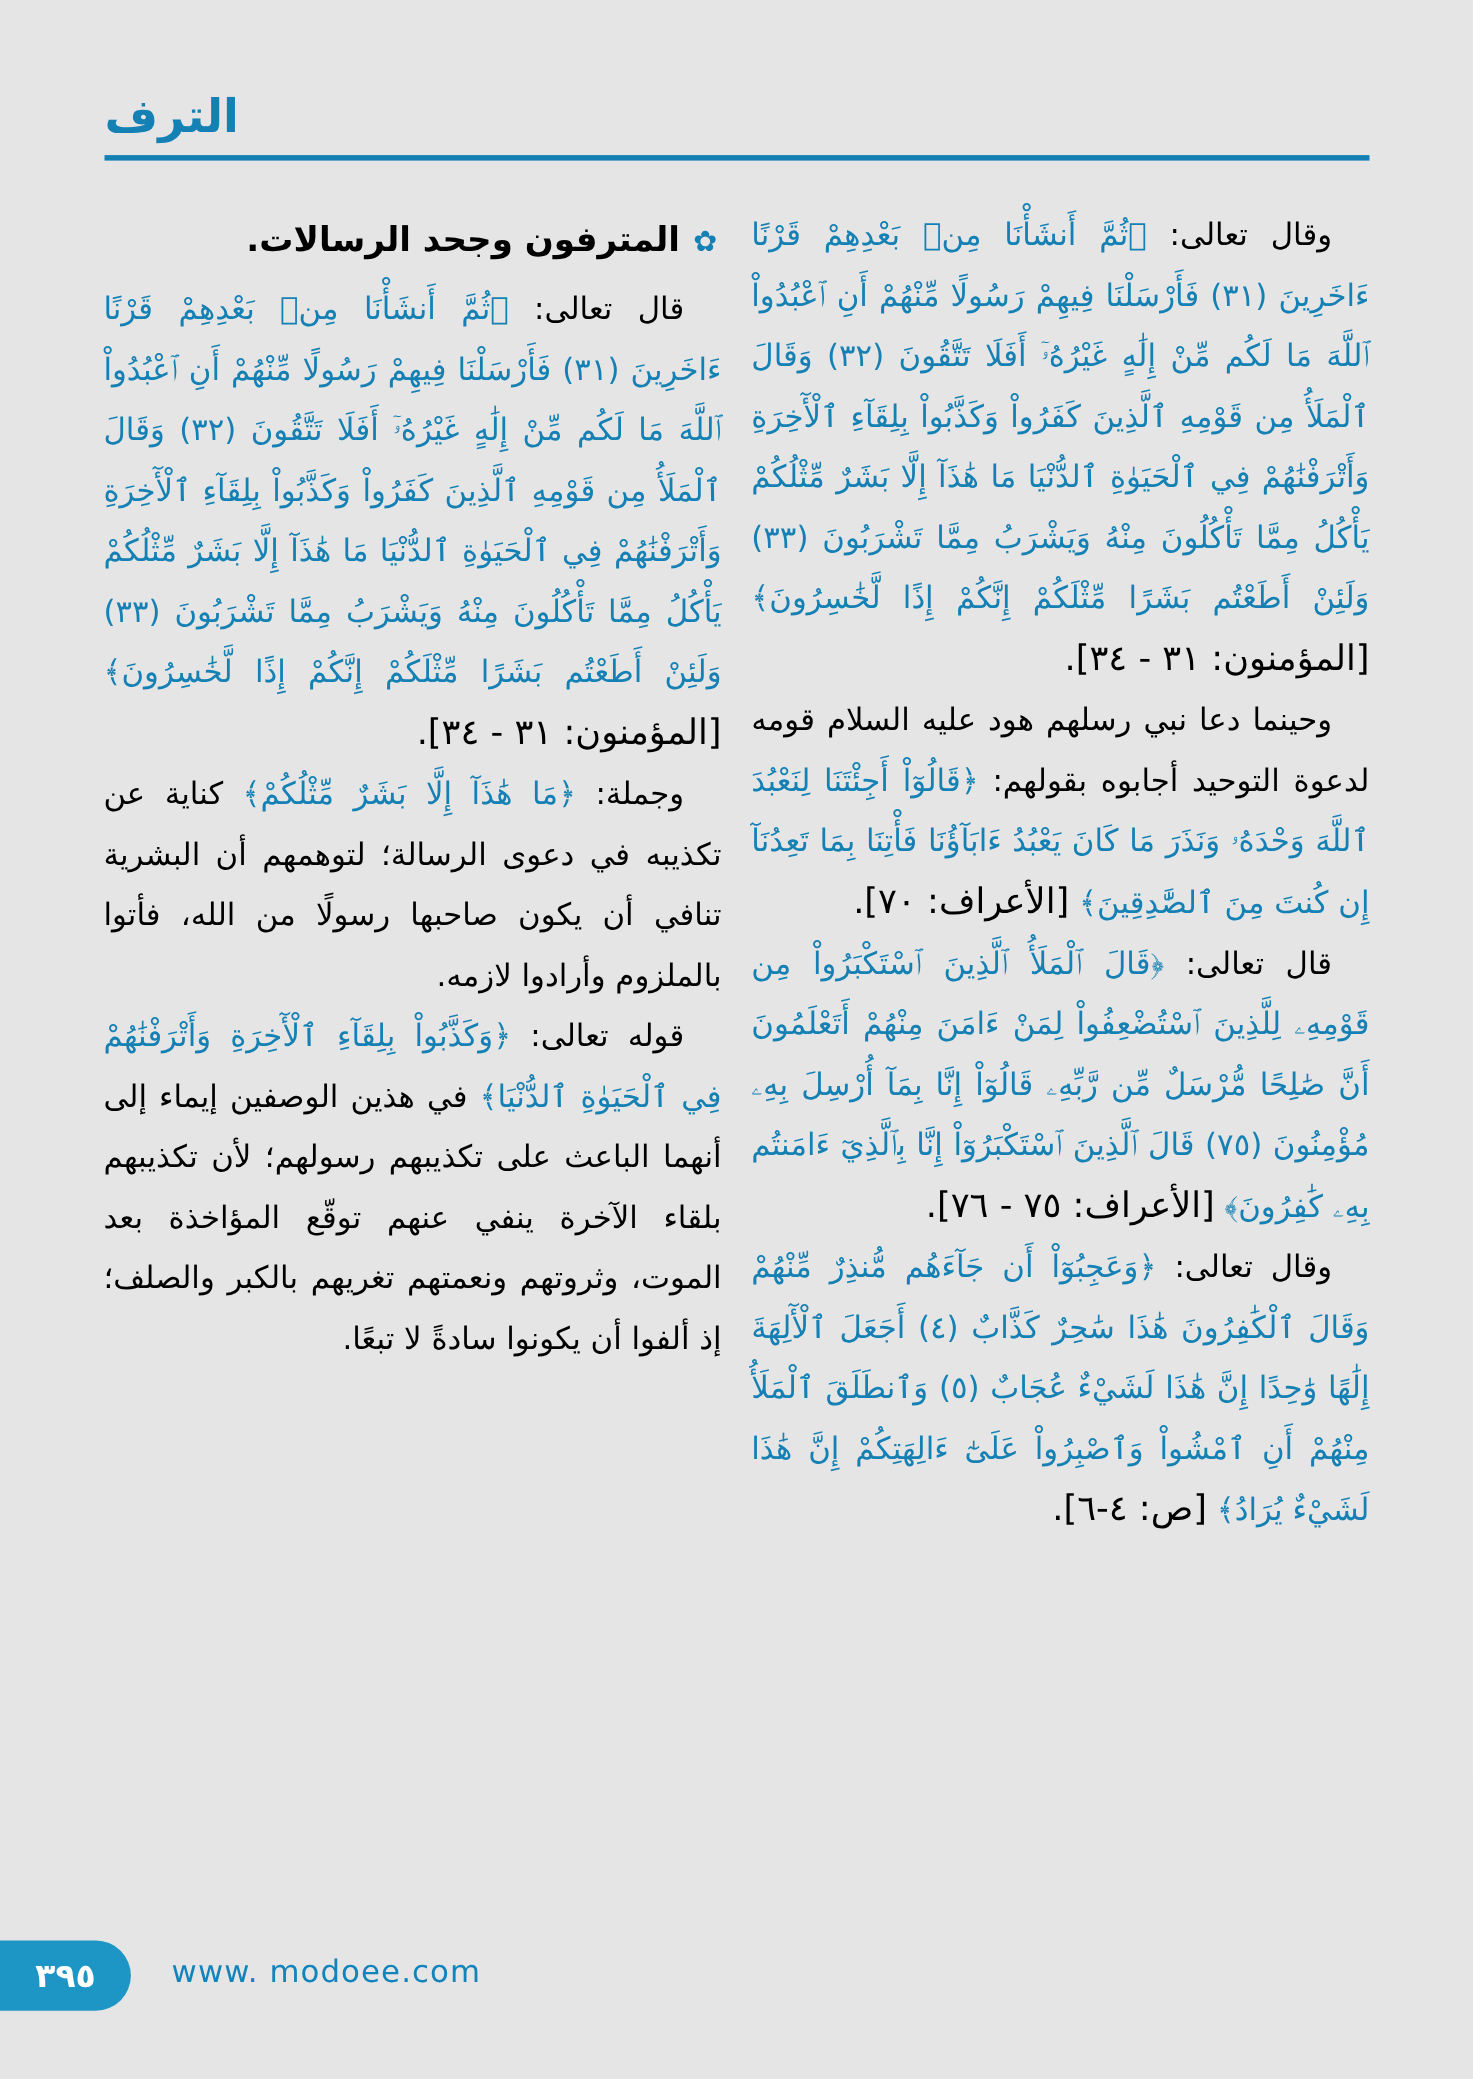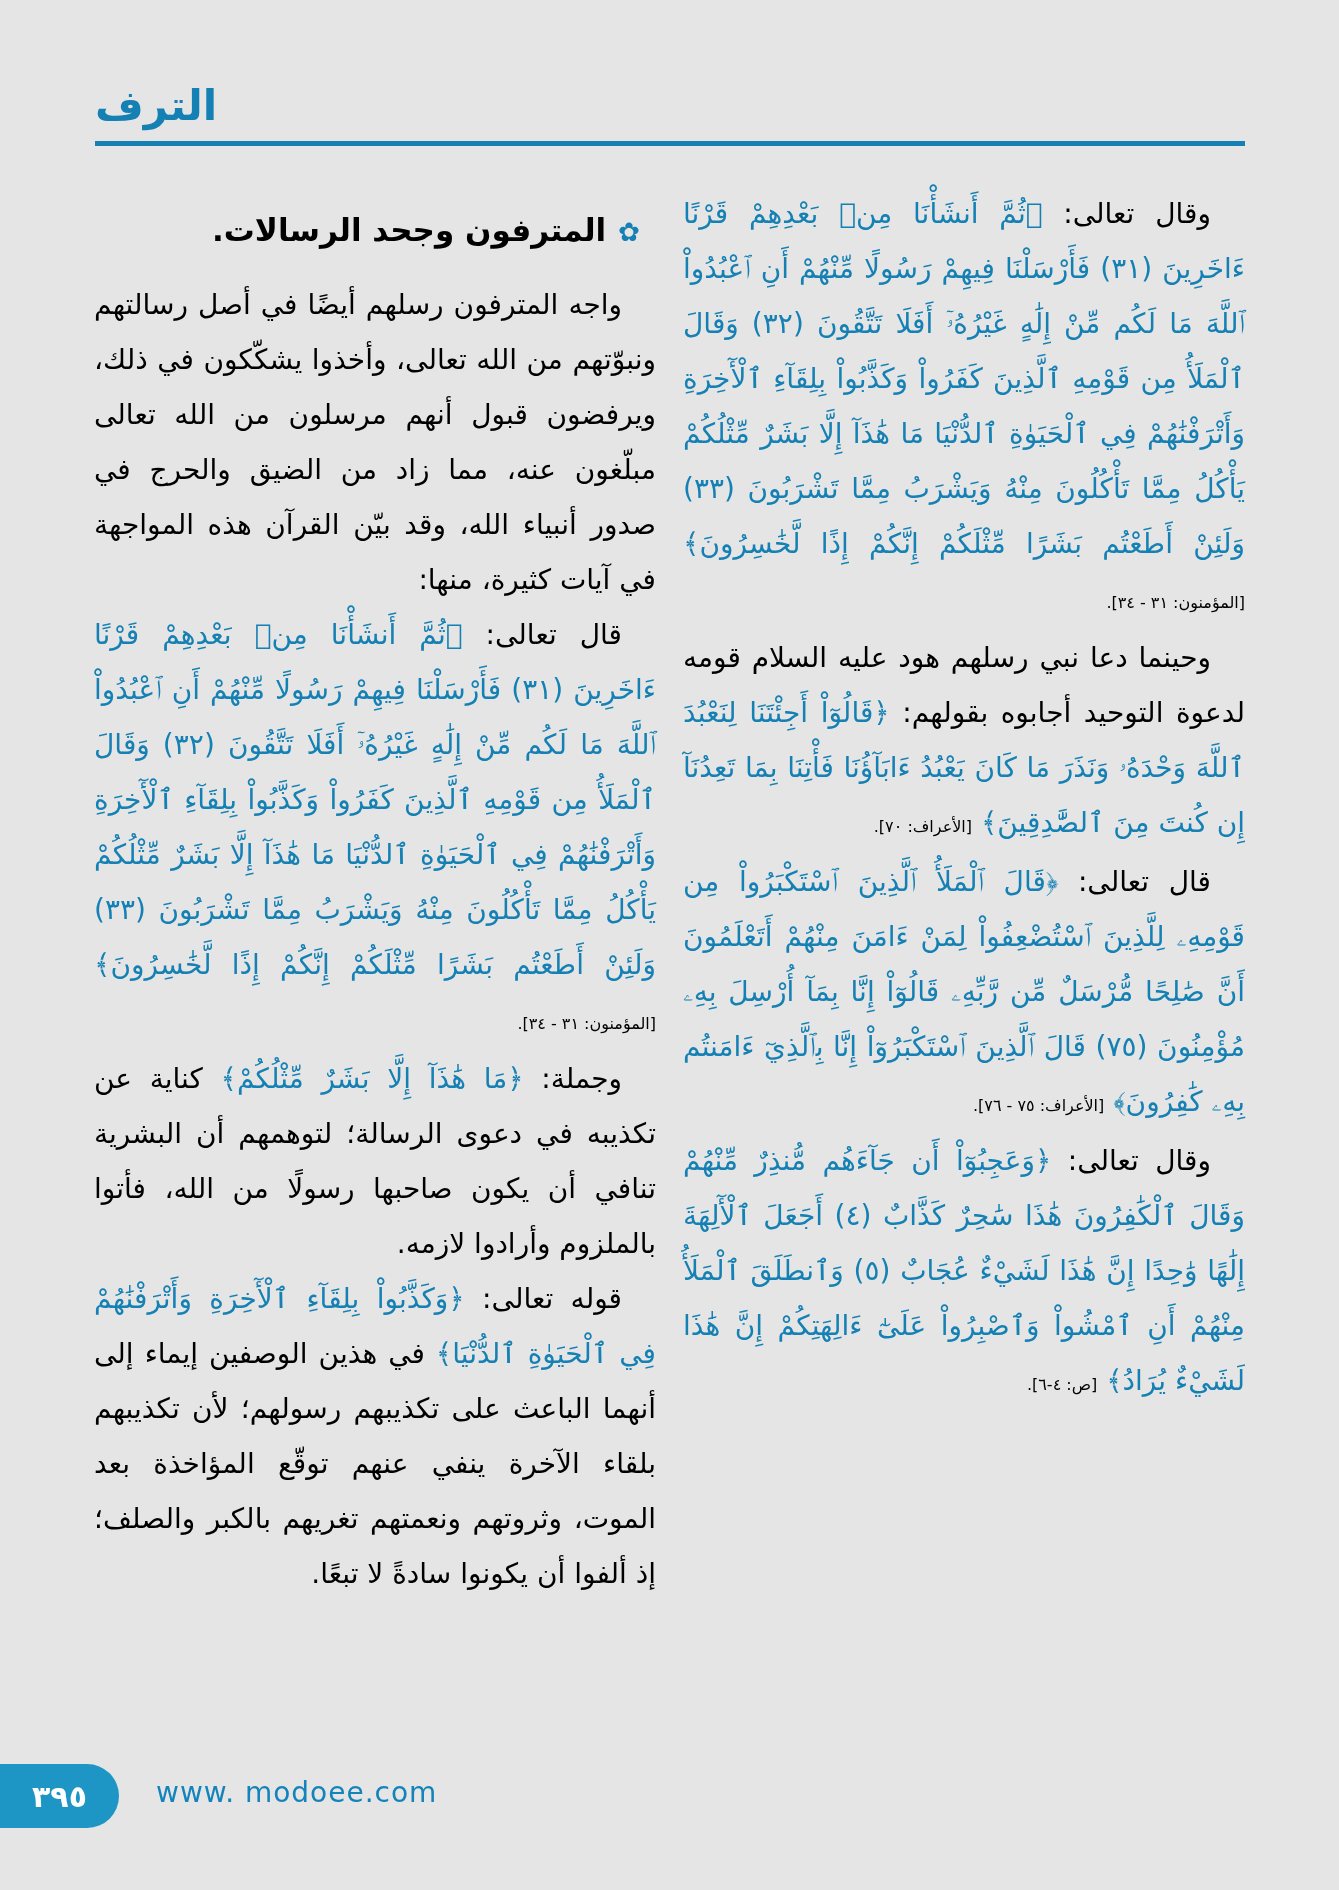--- a/index.html
+++ b/index.html
@@ -21,27 +21,27 @@
   .content{
     position:absolute;top:186px;right:94px;width:1151px;
     display:flex;gap:27px;direction:rtl;
   }
   .col{width:562px;}
   p.para{
     margin:0;font-size:28px;line-height:55px;color:#000;
     text-align:justify;text-indent:34px;direction:rtl;
   }
   p.heading{
-    margin:16px;font-size:31px;line-height:57px;font-weight:700;color:#000;
+    margin:4px;font-size:31px;line-height:57px;font-weight:700;color:#000;
     direction:rtl;text-indent:0;
   }
   .ornament{color:var(--accent,#1580b4);font-size:26px;margin-inline-end:12px;}
   span.text{color:#000;}
   span.quran{color:var(--accent,#1580b4);}
-  span.citation{color:#000;font-size:16px;}
+  span.citation{color:#000;font-size:32px;}
 
   
   .page-badge{
     position:absolute;left:0;top:1764px;width:119px;height:64px;
     background:var(--badge,#1d96c6);border-radius:0 32px 32px 0;
     display:flex;align-items:center;justify-content:center;
   }
   .page-badge span{color:#ffffff;font-size:30px;font-weight:700;}
   .site-link{
     position:absolute;left:156px;top:1776px;
@@ -60,21 +60,20 @@
 
   <main class="content">
     <section class="col">
         <p class="para"><span class="text">وقال تعالى: </span><span class="quran">﴿ثُمَّ أَنشَأْنَا مِنۢ بَعْدِهِمْ قَرْنًا ءَاخَرِينَ (٣١) فَأَرْسَلْنَا فِيهِمْ رَسُولًا مِّنْهُمْ أَنِ ٱعْبُدُواْ ٱللَّهَ مَا لَكُم مِّنْ إِلَٰهٍ غَيْرُهُۥٓ أَفَلَا تَتَّقُونَ (٣٢) وَقَالَ ٱلْمَلَأُ مِن قَوْمِهِ ٱلَّذِينَ كَفَرُواْ وَكَذَّبُواْ بِلِقَآءِ ٱلْأٓخِرَةِ وَأَتْرَفْنَٰهُمْ فِي ٱلْحَيَوٰةِ ٱلدُّنْيَا مَا هَٰذَآ إِلَّا بَشَرٌ مِّثْلُكُمْ يَأْكُلُ مِمَّا تَأْكُلُونَ مِنْهُ وَيَشْرَبُ مِمَّا تَشْرَبُونَ (٣٣) وَلَئِنْ أَطَعْتُم بَشَرًا مِّثْلَكُمْ إِنَّكُمْ إِذًا لَّخَٰسِرُونَ﴾ </span><span class="citation">[المؤمنون: ٣١ - ٣٤].</span></p>
         <p class="para"><span class="text">وحينما دعا نبي رسلهم هود عليه السلام قومه لدعوة التوحيد أجابوه بقولهم: </span><span class="quran">﴿قَالُوٓاْ أَجِئْتَنَا لِنَعْبُدَ ٱللَّهَ وَحْدَهُۥ وَنَذَرَ مَا كَانَ يَعْبُدُ ءَابَآؤُنَا فَأْتِنَا بِمَا تَعِدُنَآ إِن كُنتَ مِنَ ٱلصَّٰدِقِينَ﴾ </span><span class="citation">[الأعراف: ٧٠].</span></p>
         <p class="para"><span class="text">قال تعالى: </span><span class="quran">﴿قَالَ ٱلْمَلَأُ ٱلَّذِينَ ٱسْتَكْبَرُواْ مِن قَوْمِهِۦ لِلَّذِينَ ٱسْتُضْعِفُواْ لِمَنْ ءَامَنَ مِنْهُمْ أَتَعْلَمُونَ أَنَّ صَٰلِحًا مُّرْسَلٌ مِّن رَّبِّهِۦ قَالُوٓاْ إِنَّا بِمَآ أُرْسِلَ بِهِۦ مُؤْمِنُونَ (٧٥) قَالَ ٱلَّذِينَ ٱسْتَكْبَرُوٓاْ إِنَّا بِٱلَّذِيٓ ءَامَنتُم بِهِۦ كَٰفِرُونَ﴾ </span><span class="citation">[الأعراف: ٧٥ - ٧٦].</span></p>
         <p class="para"><span class="text">وقال تعالى: </span><span class="quran">﴿وَعَجِبُوٓاْ أَن جَآءَهُم مُّنذِرٌ مِّنْهُمْ وَقَالَ ٱلْكَٰفِرُونَ هَٰذَا سَٰحِرٌ كَذَّابٌ (٤) أَجَعَلَ ٱلْأٓلِهَةَ إِلَٰهًا وَٰحِدًا إِنَّ هَٰذَا لَشَيْءٌ عُجَابٌ (٥) وَٱنطَلَقَ ٱلْمَلَأُ مِنْهُمْ أَنِ ٱمْشُواْ وَٱصْبِرُواْ عَلَىٰٓ ءَالِهَتِكُمْ إِنَّ هَٰذَا لَشَيْءٌ يُرَادُ﴾ </span><span class="citation">[ص: ٤-٦].</span></p>
       </section>
     <section class="col">
         <p class="heading"><span class="ornament">✿</span><span>المترفون وجحد الرسالات.</span></p>
-        <p class="para"><span class="text">واجه المترفون رسلهم أيضًا في أصل رسالتهم ونبوّتهم من الله تعالى، وأخذوا يشكّكون في ذلك، ويرفضون قبول أنهم مرسلون من الله تعالى مبلّغون عنه، مما زاد من الضيق والحرج في صدور أنبياء الله، وقد بيّن القرآن هذه المواجهة في آيات كثيرة، منها:</span></p>
         <p class="para"><span class="text">قال تعالى: </span><span class="quran">﴿ثُمَّ أَنشَأْنَا مِنۢ بَعْدِهِمْ قَرْنًا ءَاخَرِينَ (٣١) فَأَرْسَلْنَا فِيهِمْ رَسُولًا مِّنْهُمْ أَنِ ٱعْبُدُواْ ٱللَّهَ مَا لَكُم مِّنْ إِلَٰهٍ غَيْرُهُۥٓ أَفَلَا تَتَّقُونَ (٣٢) وَقَالَ ٱلْمَلَأُ مِن قَوْمِهِ ٱلَّذِينَ كَفَرُواْ وَكَذَّبُواْ بِلِقَآءِ ٱلْأٓخِرَةِ وَأَتْرَفْنَٰهُمْ فِي ٱلْحَيَوٰةِ ٱلدُّنْيَا مَا هَٰذَآ إِلَّا بَشَرٌ مِّثْلُكُمْ يَأْكُلُ مِمَّا تَأْكُلُونَ مِنْهُ وَيَشْرَبُ مِمَّا تَشْرَبُونَ (٣٣) وَلَئِنْ أَطَعْتُم بَشَرًا مِّثْلَكُمْ إِنَّكُمْ إِذًا لَّخَٰسِرُونَ﴾ </span><span class="citation">[المؤمنون: ٣١ - ٣٤].</span></p>
         <p class="para"><span class="text">وجملة: </span><span class="quran">﴿مَا هَٰذَآ إِلَّا بَشَرٌ مِّثْلُكُمْ﴾ </span><span class="text">كناية عن تكذيبه في دعوى الرسالة؛ لتوهمهم أن البشرية تنافي أن يكون صاحبها رسولًا من الله، فأتوا بالملزوم وأرادوا لازمه.</span></p>
         <p class="para"><span class="text">قوله تعالى: </span><span class="quran">﴿وَكَذَّبُواْ بِلِقَآءِ ٱلْأٓخِرَةِ وَأَتْرَفْنَٰهُمْ فِي ٱلْحَيَوٰةِ ٱلدُّنْيَا﴾ </span><span class="text">في هذين الوصفين إيماء إلى أنهما الباعث على تكذيبهم رسولهم؛ لأن تكذيبهم بلقاء الآخرة ينفي عنهم توقّع المؤاخذة بعد الموت، وثروتهم ونعمتهم تغريهم بالكبر والصلف؛ إذ ألفوا أن يكونوا سادةً لا تبعًا.</span></p>
       </section>
   </main>
 
   <div class="page-badge">
     <span>٣٩٥</span>
   </div>
 

